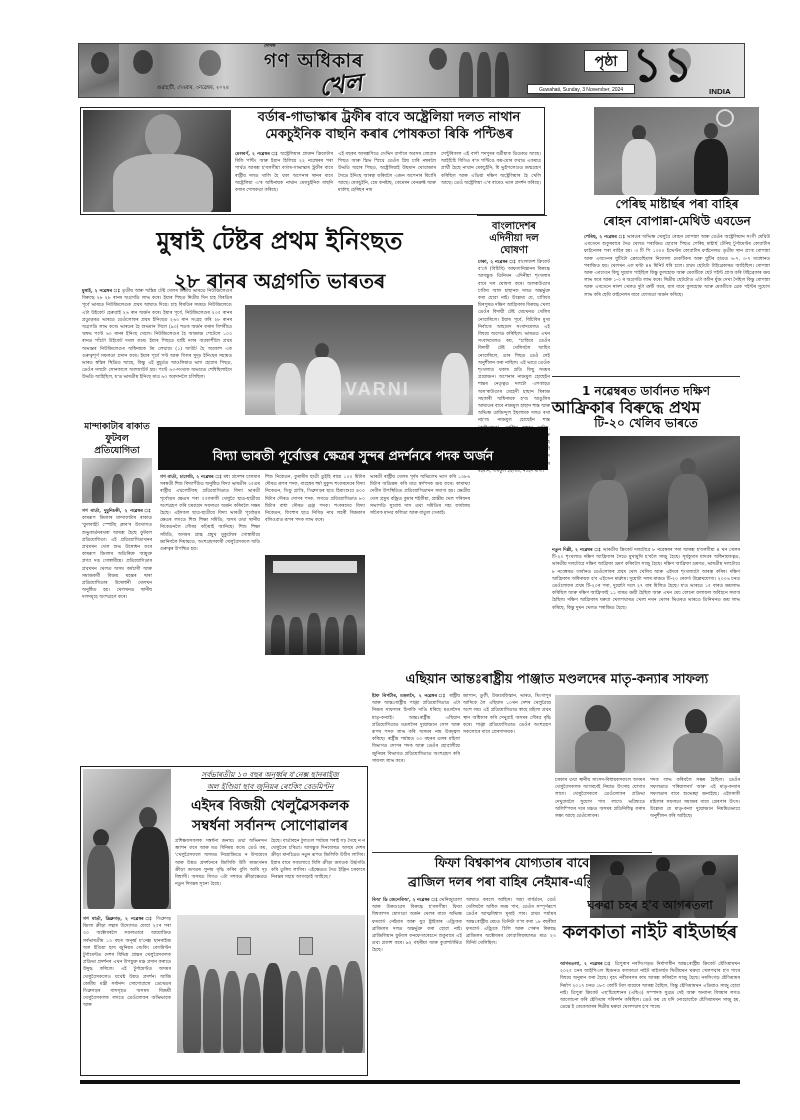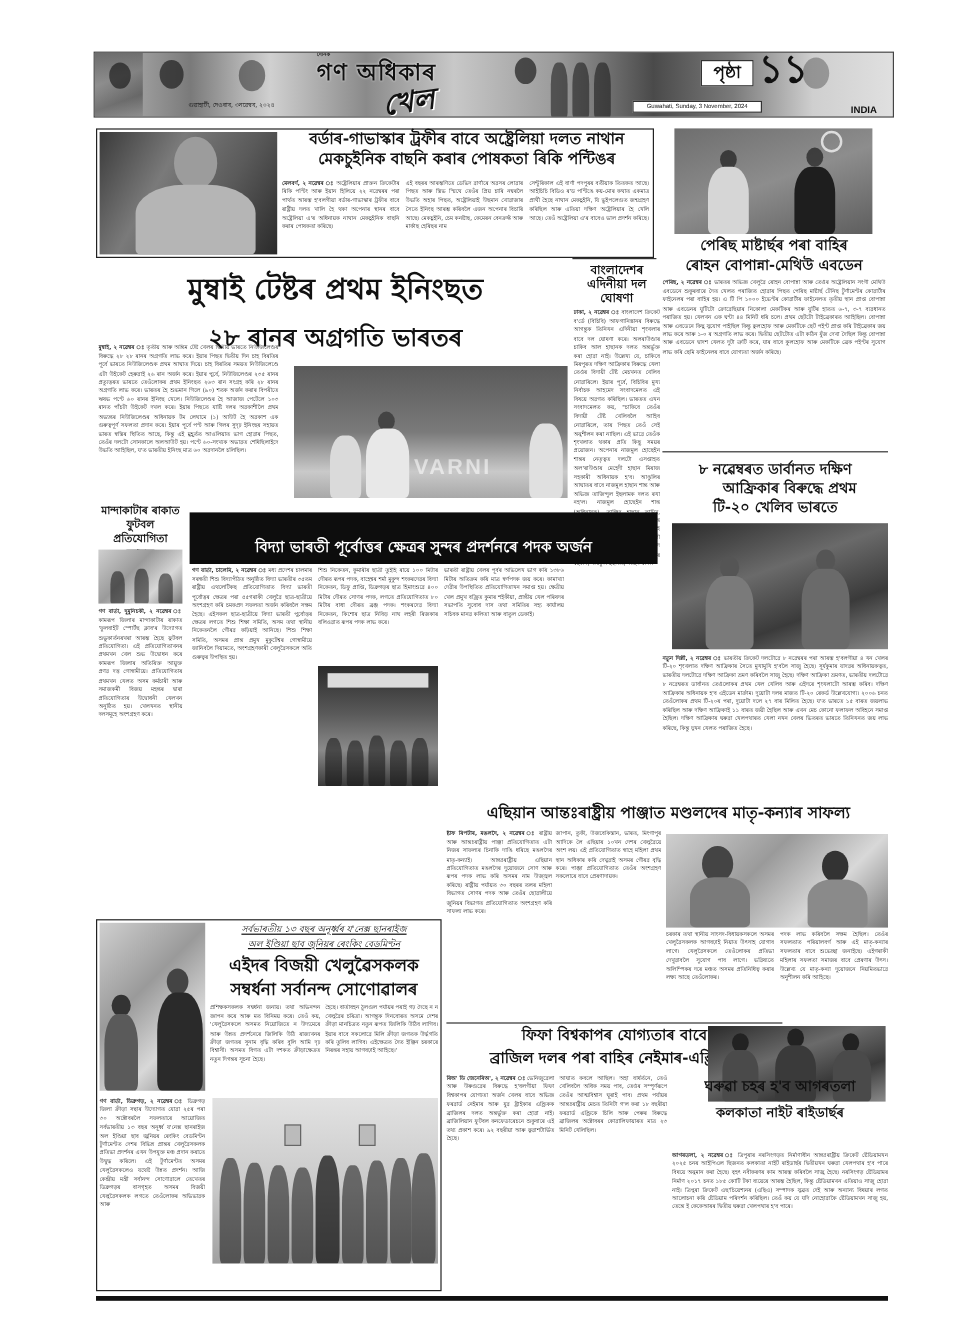--- a/index.html
+++ b/index.html
@@ -19,21 +19,21 @@
 
   
   #masthead { left: 78px; top: 43px; width: 667px; height: 55px; border: 1px solid #444;
     background: linear-gradient(90deg, #bdbdbd 0%, #7a7a7a 12%, #d0d0d0 22%, #8a8a8a 34%, #c8c8c8 45%, #9a9a9a 58%, #4a4a4a 70%, #7a7a7a 80%, #cfcfcf 90%, #e0e0e0 100%); overflow: hidden; }
   #masthead .brand { position: absolute; left: 185px; top: 2px; font-size: 19px; font-weight: bold; color: #111; letter-spacing: 1px; text-shadow: 0 0 2px #fff; }
   #masthead .brand-top { position: absolute; left: 185px; top: -1px; font-size: 4.5px; color: #222; font-weight: bold; }
   #masthead .khel { position: absolute; left: 240px; top: 22px; font-size: 24px; font-style: italic; font-weight: bold; color: #111; text-shadow: 1px 1px 0 #fff; transform: rotate(-8deg); }
   #masthead .date-as { position: absolute; left: 78px; top: 40px; font-size: 5px; color: #111; }
   #masthead .date-en { position: absolute; left: 448px; top: 40px; width: 108px; height: 10px; background: #fff; border: 1px solid #333; font-size: 5px; line-height: 8px; text-align: center; color: #111; font-family: "Liberation Sans", sans-serif; }
   #masthead .page-box { position: absolute; left: 505px; top: 6px; width: 44px; height: 22px; background: #fff; border: 1px solid #333; font-size: 14px; font-weight: bold; text-align: center; line-height: 20px; }
-  #masthead .page-num { position: absolute; left: 553px; top: -3px; font-size: 32px; font-weight: bold; color: #111; line-height: 1; }
+  #masthead .page-num { position: absolute; left: 553px; top: -3px; font-size: 47px; font-weight: bold; color: #111; line-height: 1; }
   #masthead .india { position: absolute; left: 630px; top: 43px; font-size: 8px; font-weight: bold; color: #111; font-family: "Liberation Sans", sans-serif; }
 </style>
 </head>
 <body>
 
 <div id="masthead" class="abs">
   <div class="photo dark" style="position:absolute;left:0;top:0;width:40px;height:55px;opacity:.55"></div>
   <div class="head" style="left:12px;top:8px;width:18px;height:22px"></div>
   <div class="head" style="left:54px;top:6px;width:20px;height:24px"></div>
   <div class="head" style="left:120px;top:6px;width:22px;height:26px;background:rgba(60,60,60,.6)"></div>
@@ -57,21 +57,21 @@
     <div class="head" style="left:62px;top:4px;width:36px;height:44px;background:#9c9c9c"></div>
     <div class="silhouette" style="left:30px;top:44px;width:100px;height:60px;background:#b5b5b5"></div>
   </div>
   <div class="hl" style="position:absolute;left:154px;top:19px;width:308px;font-size:13px">মেকচুইনিক বাছনি কৰাৰ পোষকতা ৰিকি পন্টিঙৰ</div>
   <div class="hl" style="position:absolute;left:154px;top:2px;width:308px;font-size:13px">বৰ্ডাৰ-গাভাস্কাৰ ট্ৰফীৰ বাবে অষ্ট্ৰেলিয়া দলত নাথান</div>
   <div class="body-text" style="position:absolute;left:154px;top:42px;width:98px;height:64px"><b>মেলবৰ্ণ, ২ নৱেম্বৰ ঃ</b> <span>অষ্ট্ৰেলিয়াৰ প্ৰাক্তন ক্ৰিকেটাৰ ৰিকি পণ্টিং আৰু ইয়ান হিলিয়ে ২২ নৱেম্বৰৰ পৰা পাৰ্থত আৰম্ভ হ'বলগীয়া বৰ্ডাৰ-গাভাস্কাৰ ট্ৰফীৰ বাবে ৰাষ্ট্ৰীয় দলত খালি হৈ থকা অপেনাৰ স্থানৰ বাবে অষ্ট্ৰেলিয়া এ'ৰ অধিনায়ক নাথান মেকচুইনিক বাছনি কৰাৰ পোষকতা কৰিছে।</span></div>
   <div class="body-text" style="position:absolute;left:257px;top:42px;width:98px;height:64px">এই বছৰৰ আৰম্ভণিতে ডেভিদ ৱাৰ্ণাৰে অৱসৰ লোৱাৰ পিছত আৰু স্তিভ স্মিথে তেওঁৰ প্ৰিয় চাৰি নম্বৰলৈ উভতি অহাৰ পিছত, অষ্ট্ৰেলিয়াই উছমান খোৱাজাৰ সৈতে ইনিংছ আৰম্ভ কৰিবলৈ এজন অপেনাৰ বিচাৰি আছে। মেকচুইনি, চেম কনষ্টাছ, কেমেৰন বেনক্ৰফ্ট আৰু মাৰ্কাছ হেৰিছৰ নাম</div>
   <div class="body-text" style="position:absolute;left:360px;top:42px;width:100px;height:64px">সেন্টুৰিকাল এই বাৰ্ণা পদপুৰৰ বৰ্তীয়াক তিতকত আছে। আইচিচি বিডিও ৰ'ড পণ্টিঙে কয়-মোৰ কথাত একমাত্ৰ প্ৰাৰ্থী হৈছে নাথান মেকচুইনি, যি ভুইপলেগুত জন্মগ্ৰহণ কৰিছিল আৰু এতিয়া দক্ষিণ অষ্ট্ৰেলিয়াৰ হৈ খেলি আছে। তেওঁ অষ্ট্ৰেলিয়া এ'ৰ বাবেও ভাল প্ৰদৰ্শন কৰিছে।</div>
 </div>
 
-<div class="abs" style="left:550px;top:107px;width:190px;height:260px">
+<div class="abs" style="left:582px;top:107px;width:190px;height:260px">
   <div class="photo" style="position:absolute;left:12px;top:0;width:165px;height:88px;background:linear-gradient(160deg,#6e6e6e 0%,#8d8d8d 50%,#5e5e5e 100%)">
     <div class="head" style="left:38px;top:18px;width:14px;height:16px"></div>
     <div class="silhouette" style="left:28px;top:32px;width:34px;height:56px;background:#d6d6d6"></div>
     <div class="head" style="left:110px;top:16px;width:14px;height:16px"></div>
     <div class="silhouette" style="left:100px;top:32px;width:34px;height:56px;background:#1e1e1e"></div>
     <div style="position:absolute;left:122px;top:2px;width:18px;height:18px;border:2px solid #ddd;border-radius:50%"></div>
   </div>
   <div class="hl" style="position:absolute;left:0;top:91px;width:190px;font-size:12px">পেৰিছ মাষ্টাৰ্ছৰ পৰা বাহিৰ</div>
   <div class="hl" style="position:absolute;left:0;top:108px;width:190px;font-size:12px">ৰোহন বোপান্না-মেথিউ এবডেন</div>
   <div class="body-text" style="position:absolute;left:2px;top:126px;width:186px;height:134px"><b>পেৰিছ, ২ নৱেম্বৰ ঃ</b> <span>ভাৰতৰ অভিজ্ঞ খেলুৱৈ ৰোহন বোপান্না আৰু তেওঁৰ অষ্ট্ৰেলিয়ান সংগী মেথিউ এবডেনে শুকুৰবাৰে দৈত খেলত পৰাজিত হোৱাৰ পিছত পেৰিছ মাষ্টাৰ্ছ টেনিছ টুৰ্ণামেণ্টৰ কোৱাৰ্টাৰ ফাইনেলৰ পৰা বাহিৰ হয়। এ টি পি ১০০০ ইভেণ্টৰ কোৱাৰ্টাৰ ফাইনেলত তৃতীয় স্থান প্ৰাপ্ত বোপান্না আৰু এবডেনৰ যুটিটো ক্ৰোৱেছিয়াৰ নিকোলা মেকটিকৰ আৰু যুটিৰ হাতত ৬-৭, ৩-৭ ব্যৱধানত পৰাজিত হয়। খেলখন এক ঘণ্টা ৪৪ মিনিট ধৰি চলে। প্ৰথম ছেটটো টাইব্ৰেকাৰত আহিছিল। বোপান্না আৰু এবডেনে কিছু সুযোগ পাইছিল কিন্তু কুলহোফ আৰু মেকটিকে ছেট পইণ্ট প্ৰাপ্ত কৰি টাইব্ৰেকাৰ জয় লাভ কৰে আৰু ১-০ ৰ অগ্ৰগতি লাভ কৰে। দ্বিতীয় ছেটটোত এটা কঠিন যুঁজ দেখা দৈছিল কিন্তু বোপান্না আৰু এবডেনে দ্বাদশ খেলত দুটা ত্ৰুটি কৰে, যাৰ বাবে কুলহোফ আৰু মেকটিকে ব্ৰেক পইণ্টৰ সুযোগ লাভ কৰি ছেমি ফাইনেলৰ বাবে যোগ্যতা অৰ্জন কৰিছে।</span></div>
@@ -86,22 +86,22 @@
   <div class="silhouette" style="left:30px;top:58px;width:26px;height:52px;background:#dadada"></div>
   <div class="silhouette" style="left:196px;top:48px;width:28px;height:62px;background:#e0e0e0"></div>
   <div style="position:absolute;left:100px;top:74px;font-size:18px;font-weight:bold;color:rgba(255,255,255,.55);letter-spacing:2px;font-family:'Liberation Sans',sans-serif">VARNI</div>
 </div>
 
 <div class="rule-h" style="left:477px;top:215px;width:70px"></div>
 <div class="hl abs" style="left:478px;top:220px;width:72px;font-size:10px;line-height:12px">বাংলাদেশৰ এদিনীয়া দল ঘোষণা</div>
 <div class="body-text abs" style="left:478px;top:258px;width:72px;height:350px"><b>ঢাকা, ২ নৱেম্বৰ ঃ</b> <span>বাংলাদেশ ক্ৰিকেট ব'ৰ্ডে (বিচিবি) আফগানিস্তানৰ বিৰুদ্ধে আগন্তুক তিনিখন এদিনীয়া শৃংখলাৰ বাবে দল ঘোষণা কৰে। অলৰাউণ্ডাৰ চাকিব আল হাছানক দলত অন্তৰ্ভুক্ত কৰা হোৱা নাই। উল্লেখ্য যে, চাকিবে মিৰপুৰত দক্ষিণ আফ্ৰিকাৰ বিৰুদ্ধে খেলা তেওঁৰ বিদায়ী টেষ্ট মেচখনত খেলিব নোৱাৰিলে। ইয়াৰ পূৰ্বে, বিচিবিৰ মুখ্য নিৰ্বাচক আহমেদ সংবাদমেলত এই বিষয়ে অৱগত কৰিছিল। ভাৰতত এখন সংবাদমেলত কয়, "চাকিবে তেওঁৰ বিদায়ী টেষ্ট খেলিবলৈ আহিব নোৱাৰিলে, তাৰ পিছত তেওঁ সেই অনুশীলন কৰা নাছিল। এই ভাৱে তেওঁক শৃংখলাত থকাৰ প্ৰতি কিছু সময়ৰ প্ৰয়োজন। অপেনাৰ নাজমুল হোছেইন শান্তৰ নেতৃত্বত দলটো এসপ্তাহত অল'ৰাউণ্ডাৰ মেহেদী হাছান মিৰাজ সহকাৰী অধিনায়ক হ'ব। আঙুলিৰ আঘাতৰ বাবে নাজমুল হাছান শান্ত আৰু অভিজ্ঞ তাজিন্দুল ইছলামক দলত ৰখা নহ'ল।</span> <span>নাজমুল হোছেইন শান্ত (অধিনায়ক), তাঞ্জিদ হাছান তামিম, জাকিৰ হাছান, নাজমুল হোছেইন শান্ত (অধিনায়ক), মুশফিকুৰ ৰহিম, মাহমুদুল্লাহ ৰিয়াদ, তৌহিদ হৃদয়, জাকেৰ আলী অনিক, মেহেদী হাছান মিৰাজ, ৰিশাদ হোছেইন, নাছুম আহমেদ, মুস্তাফিজুৰ ৰহমান, শৰিফুল ইছলাম, নাহিদ ৰাণা।</span></div>
 
 <div class="rule-h" style="left:552px;top:376px;width:188px"></div>
-<div class="hl abs" style="left:552px;top:384px;width:188px;font-size:12px;line-height:15px">৮ নৱেম্বৰত ডাৰ্বানত দক্ষিণ</div>
-<div class="hl abs" style="left:564px;top:400px;width:188px;font-size:12px;line-height:15px">আফ্ৰিকাৰ বিৰুদ্ধে প্ৰথম</div>
+<div class="hl abs" style="left:552px;top:384px;width:188px;font-size:12px;line-height:15px">1 নৱেম্বৰত ডাৰ্বানত দক্ষিণ</div>
+<div class="hl abs" style="left:532px;top:400px;width:188px;font-size:16px;line-height:15px">আফ্ৰিকাৰ বিৰুদ্ধে প্ৰথম</div>
 <div class="hl abs" style="left:552px;top:416px;width:188px;font-size:12px;line-height:15px">টি-২০ খেলিব ভাৰতে</div>
 <div class="photo dark abs" style="left:560px;top:436px;width:180px;height:105px">
   <div class="head" style="left:40px;top:28px;width:16px;height:18px;background:#555"></div>
   <div class="silhouette" style="left:28px;top:44px;width:40px;height:61px;background:#7a7a7a"></div>
   <div class="head" style="left:120px;top:22px;width:16px;height:18px;background:#555"></div>
   <div class="silhouette" style="left:108px;top:38px;width:40px;height:67px;background:#6a6a6a"></div>
 </div>
 <div class="body-text abs" style="left:552px;top:546px;width:188px;height:125px"><b>নতুন দিল্লী, ২ নৱেম্বৰ ঃ</b> <span>ভাৰতীয় ক্ৰিকেট দলটোৱে ৮ নৱেম্বৰৰ পৰা আৰম্ভ হ'বলগীয়া ৪ খন খেলৰ টি-২০ শৃংখলাত দক্ষিণ আফ্ৰিকাৰ সৈতে মুখামুখি হ'বলৈ সাজু হৈছে। সূৰ্যকুমাৰ যাদৱৰ অধিনায়কত্বত, ভাৰতীয় দলটোৱে দক্ষিণ আফ্ৰিকা ভ্ৰমণ কৰিবলৈ সাজু হৈছে। দক্ষিণ আফ্ৰিকা ভ্ৰমণত, ভাৰতীয় দলটোৱে ৮ নৱেম্বৰত ডাৰ্বানত তেওঁলোকৰ প্ৰথম খেল খেলিব আৰু এইদৰে শৃংখলাটো আৰম্ভ কৰিব। দক্ষিণ আফ্ৰিকাৰ অধিনায়ক হ'ব এইডেন মাৰ্ক্ৰাম। দুয়োটা দলৰ মাজত টি-২০ ৰেকৰ্ড উল্লেখযোগ্য। ২০০৬ চনত তেওঁলোকৰ প্ৰথম টি-২০ৰ পৰা, দুয়োটা দলে ২৭ বাৰ মিলিত হৈছে। য'ত ভাৰতে ১৫ বাৰত জয়লাভ কৰিছিল আৰু দক্ষিণ আফ্ৰিকাই ১১ বাৰত জয়ী হৈছিল আৰু এখন মেচ কোনো ফলাফল অবিহনে সমাপ্ত হৈছিল। দক্ষিণ আফ্ৰিকাৰ ঘৰুৱা খেলপথাৰত খেলা নখন খেলৰ ভিতৰত ভাৰতে তিনিখনত জয় লাভ কৰিছে, কিন্তু দুখন খেলত পৰাজিত হৈছে।</span></div>
 
 <div class="hl abs" style="left:82px;top:420px;width:70px;font-size:9px;line-height:12px">মান্দাকাটাৰ ৰাকাত ফুটবল প্ৰতিযোগিতা আৰম্ভ</div>
@@ -176,16 +176,16 @@
 <div class="body-text abs" style="left:466px;top:896px;width:90px;height:180px">আঘাত কবলে আছিল। অহা বাৰ্ষৰ্তনে, তেওঁ খেলিবলৈ অধিক সময় পাব, তেওঁৰ সম্পূৰ্ণৰূপে তেওঁৰ আত্মবিশ্বাস ঘূৰাই পাব। প্ৰথম পৰ্যায়ৰ আন্তঃৰাষ্ট্ৰীয় মেচত তিনিটা গ'ল কৰা ১৮ বছৰীয়া ফৰৱাৰ্ড এণ্ড্ৰিকে চিলি আৰু পেৰুৰ বিৰুদ্ধে ব্ৰাজিলৰ অক্টোবৰৰ কোৱালিফায়াৰত মাত্ৰ ২৩ মিনিট খেলিছিল।</div>
 
 <div class="photo dark abs" style="left:590px;top:855px;width:148px;height:63px">
   <div class="head" style="left:20px;top:6px;width:14px;height:16px;background:#222"></div>
   <div class="silhouette" style="left:12px;top:20px;width:30px;height:43px;background:#4a4a4a"></div>
   <div class="head" style="left:66px;top:2px;width:14px;height:16px;background:#222"></div>
   <div class="silhouette" style="left:56px;top:16px;width:34px;height:47px;background:#3a3a3a"></div>
   <div class="head" style="left:112px;top:6px;width:14px;height:16px;background:#222"></div>
   <div class="silhouette" style="left:104px;top:20px;width:32px;height:43px;background:#4a4a4a"></div>
 </div>
-<div class="hl abs" style="left:560px;top:922px;width:180px;font-size:11px">কলকাতা নাইট ৰাইডাৰ্ছৰ</div>
+<div class="hl abs" style="left:560px;top:922px;width:180px;font-size:18px">কলকাতা নাইট ৰাইডাৰ্ছৰ</div>
 <div class="hl abs" style="left:560px;top:899px;width:180px;font-size:12px">ঘৰুৱা চহৰ হ'ব আগৰতলা</div>
 <div class="body-text abs" style="left:560px;top:960px;width:180px;height:112px"><b>আগৰতলা, ২ নৱেম্বৰ ঃ</b> <span>ত্ৰিপুৰাৰ নৰসিংগড়ত নিৰ্মাণাধীন আন্তঃৰাষ্ট্ৰীয় ক্ৰিকেট ষ্টেডিয়ামখন ২০২৫ চনৰ আইপিএল ছিজনত কলকাতা নাইট ৰাইডাৰ্ছৰ দ্বিতীয়খন ঘৰুৱা খেলপথাৰ হ'ব পাৰে বিষয়ে অনুমান কৰা হৈছে। বৃহৎ নবীকৰণৰ কাম আৰম্ভ কৰিবলৈ সাজু হৈছে। নৰসিংগড় ষ্টেডিয়ামৰ নিৰ্মাণ ২০১৭ চনত ১৮৫ কোটি টকা ব্যয়েৰে আৰম্ভ হৈছিল, কিন্তু ষ্টেডিয়ামখন এতিয়াও সাজু হোৱা নাই। ত্ৰিপুৰা ক্ৰিকেট এছ'চিয়েশ্যনৰ (এছিএ) সম্পাদক সুব্ৰত দেই আৰু অন্যান্য বিষয়াৰ লগত আলোচনা কৰি ষ্টেডিয়াম পৰিদৰ্শন কৰিছিল। তেওঁ কয় যে যদি নোহোৱাকৈ ষ্টেডিয়ামখন সাজু হয়, তেন্তে ই কেকেআৰৰ দ্বিতীয় ঘৰুৱা খেলপথাৰ হ'ব পাৰে।</span></div>
 <div class="abs" style="left:540px;top:1080px;width:200px;height:4px;background:#111"></div>
 
 </body></html>

